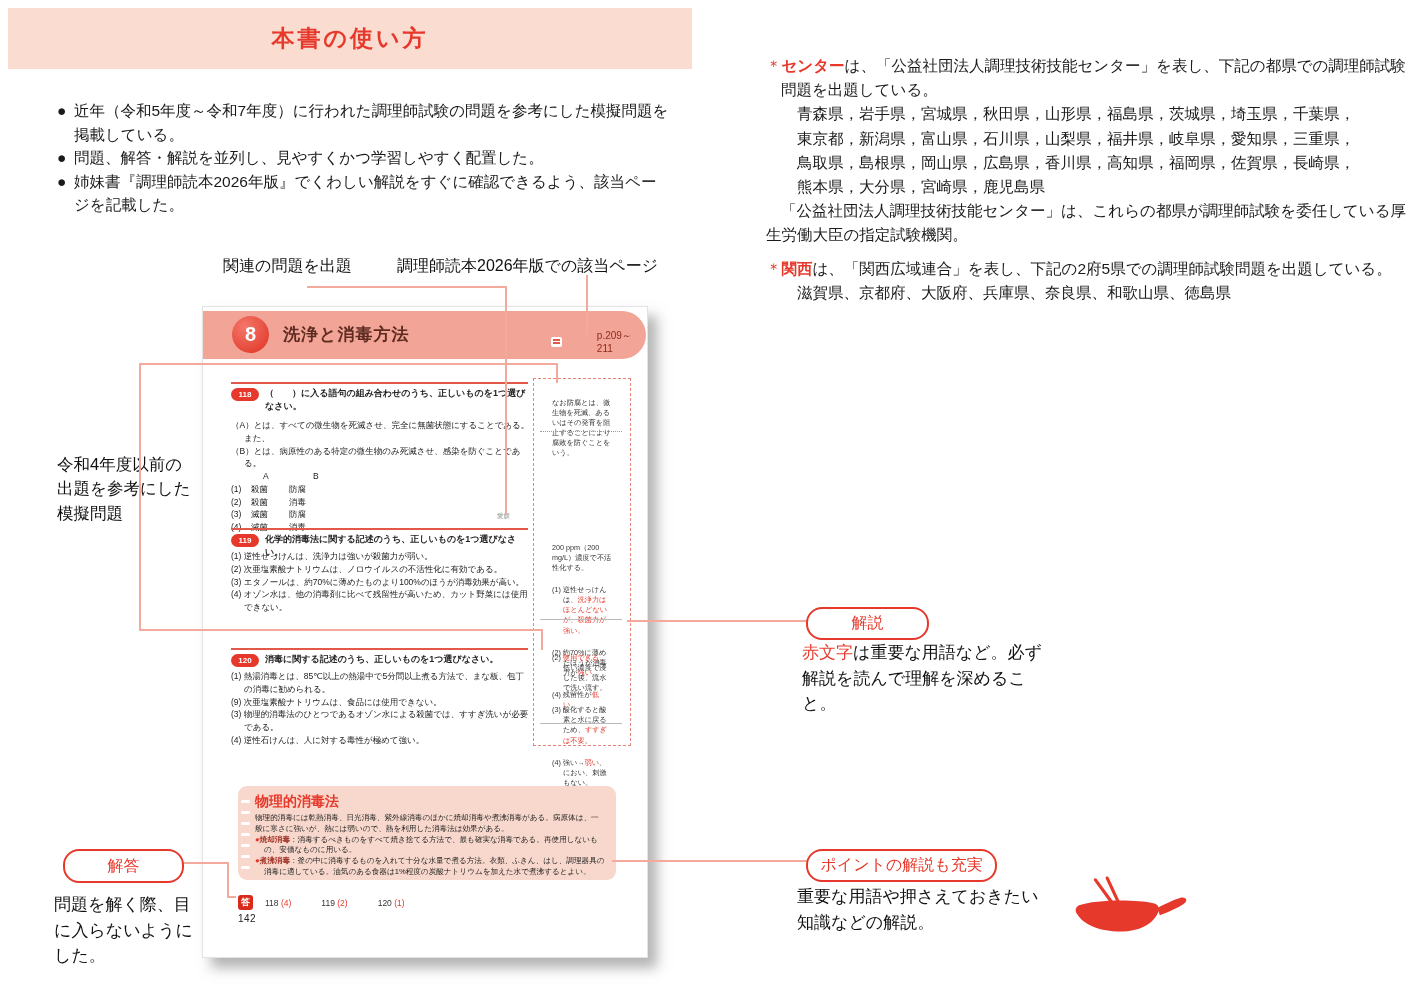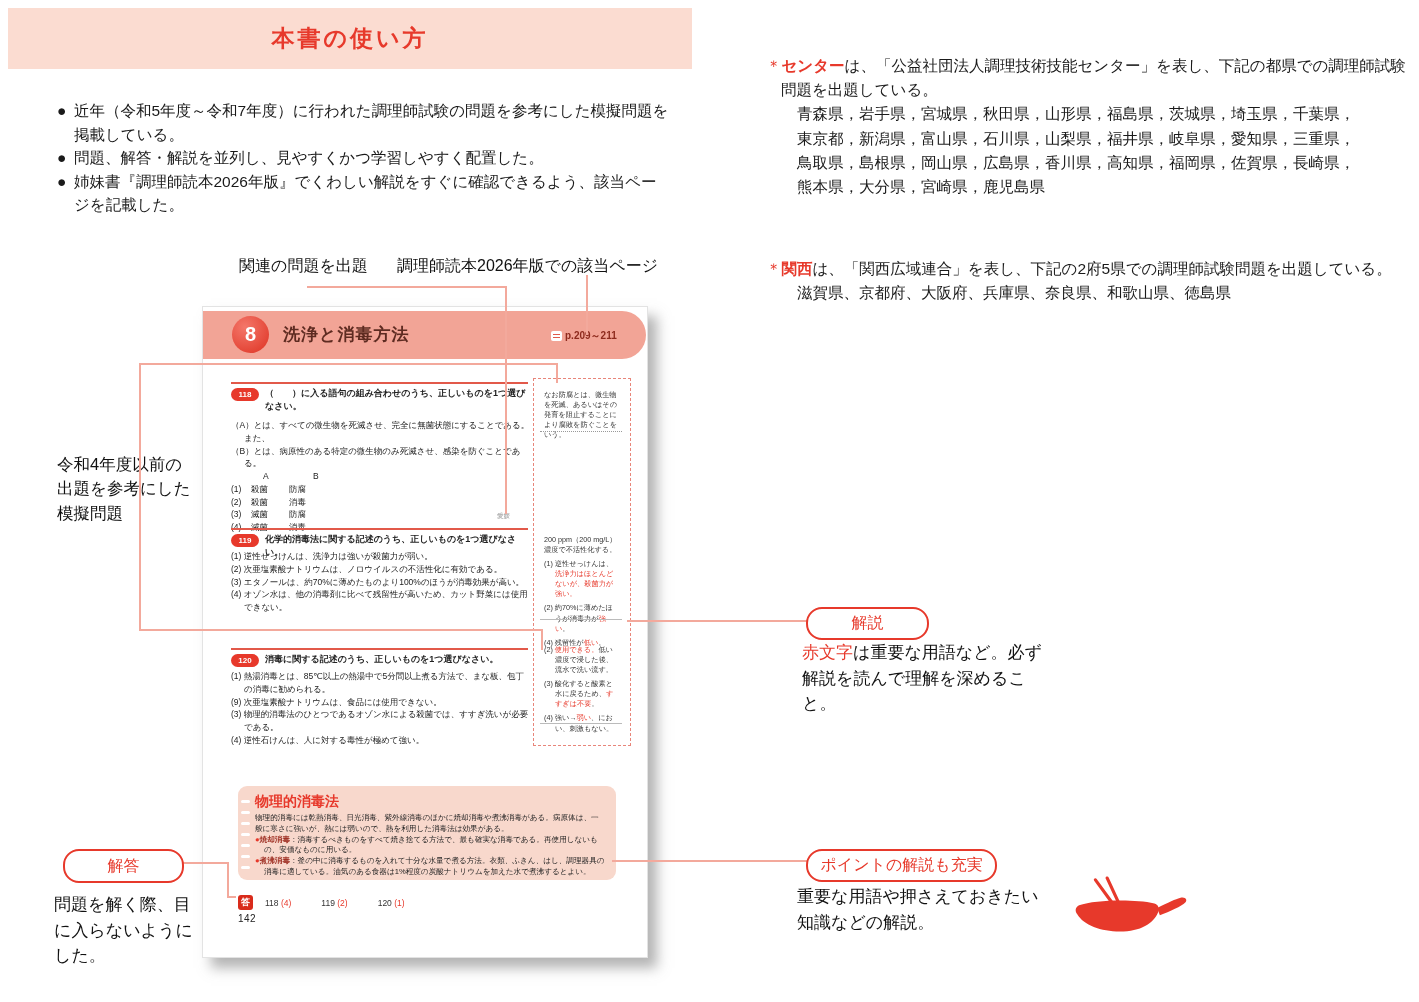--- a/index.html
+++ b/index.html
@@ -40,38 +40,38 @@
         border:1px solid #e3e3e3;box-shadow:9px 10px 12px rgba(105,105,105,0.5);}
   .band{left:0;top:4px;width:443px;height:48px;background:#f2a496;border-radius:0 26px 26px 0;}
   .chap-num{left:29px;top:9px;width:37px;height:37px;border-radius:50%;
             background:radial-gradient(circle at 35% 30%,#f4776a,#de3222);
             color:#fff;font-size:20px;font-weight:bold;display:flex;align-items:center;justify-content:center;}
   .chap-title{left:80px;top:16px;font-size:17px;font-weight:bold;color:#5e2b21;letter-spacing:1px;}
   .pbadge{left:348px;top:22px;display:flex;align-items:center;gap:3px;}
   .book-icon{width:11px;height:10px;background:#fff;border-radius:2px;position:relative;}
   .book-icon::after{content:"";position:absolute;left:2px;top:2.5px;width:7px;height:1.5px;
                     background:#e05a4b;box-shadow:0 3px 0 #e05a4b;}
-  .pbadge-text{font-size:10px;color:#8e2b1e;font-weight:bold;}
+  .pbadge-text{font-size:10px;color:#8e2b1e;font-weight:normal;margin-left:32px;}
 
   .qrule{left:28px;width:297px;height:2px;background:#e2594a;}
   .qpill{left:28px;width:28px;height:13px;background:#e7392b;border-radius:7px;color:#fff;
          font-size:8px;font-weight:bold;display:flex;align-items:center;justify-content:center;}
   .qtitle{left:62px;width:263px;font-size:9px;font-weight:bold;line-height:1.45;color:#222;}
   .qbody{left:28px;width:300px;font-size:8.5px;line-height:1.5;color:#222;}
   .qbody p{margin:0;padding-left:13px;text-indent:-13px;}
   .abrow{display:flex;}
   .abrow .c1{width:20px;}
   .abrow .c2{width:38px;}
   .abhead .c2,.abhead .c3{padding-left:12px;}
   .srctag{left:294px;top:205px;font-size:6.5px;color:#999;}
 
   
   .dashbox{left:330px;top:71px;width:96px;height:366px;border:1px dashed #e8857a;}
   .dsec{position:absolute;left:6px;width:84px;font-size:7.2px;line-height:1.4;color:#333;}
-  .dsec p{margin:4px;padding-left:11px;text-indent:-11px;}
+  .dsec p{margin:12px;padding-left:11px;text-indent:-11px;}
   .dsec p.noind{padding-left:0;text-indent:0;}
   .dsep{position:absolute;left:6px;width:82px;height:0;}
   .dot{border-top:1px dotted #999;}
   .sol{border-top:1px solid #bbb;}
 
   
   .pointbox{left:35px;top:479px;width:378px;height:94px;background:#f8d8cc;border-radius:9px;
             box-sizing:border-box;padding:7px 10px 6px 17px;}
   .notch{position:absolute;left:3px;width:9px;height:3px;background:#fff;border-radius:2px;}
   .pb-head{color:#e7392b;font-weight:bold;font-size:14px;margin-bottom:2px;}
@@ -113,30 +113,31 @@
   </div>
 
   <div class="abs rnote" style="left:766px;top:54px;">
     <div class="lead">
       <span class="red">＊</span><span class="kw">センター</span><span>は、「公益社団法人調理技術技能センター」を表し、下記の都県での調理師試験問題を出題している。</span>
     </div>
     <div class="pref">青森県，岩手県，宮城県，秋田県，山形県，福島県，茨城県，埼玉県，千葉県，</div>
     <div class="pref">東京都，新潟県，富山県，石川県，山梨県，福井県，岐阜県，愛知県，三重県，</div>
     <div class="pref">鳥取県，島根県，岡山県，広島県，香川県，高知県，福岡県，佐賀県，長崎県，</div>
     <div class="pref">熊本県，大分県，宮崎県，鹿児島県</div>
+    <div class="rfooter">「公益社団法人調理技術技能センター」は、これらの都県が調理師試験を委任している厚生労働大臣の指定試験機関。</div>
   </div>
 
   <div class="abs rnote" style="left:766px;top:257px;">
     <div class="lead">
       <span class="red">＊</span><span class="kw">関西</span><span>は、「関西広域連合」を表し、下記の2府5県での調理師試験問題を出題している。</span>
     </div>
     <div class="pref">滋賀県、京都府、大阪府、兵庫県、奈良県、和歌山県、徳島県</div>
   </div>
 
-  <div class="abs lbl" style="left:239px;top:256px;">関連の問題を出題</div>
+  <div class="abs lbl" style="left:223px;top:256px;">関連の問題を出題</div>
   <div class="abs lbl" style="left:397px;top:256px;">調理師読本2026年版での該当ページ</div>
 
   <div class="abs lbl pre" style="left:57px;top:452px;font-size:16.5px;line-height:1.48;">令和4年度以前の
 出題を参考にした
 模擬問題</div>
 
   <div class="abs pill" style="left:63px;top:849px;width:117px;height:30px;">解答</div>
   <div class="abs note-lg pre" style="left:54px;top:892px;">問題を解く際、目
 に入らないように
 した。</div>

